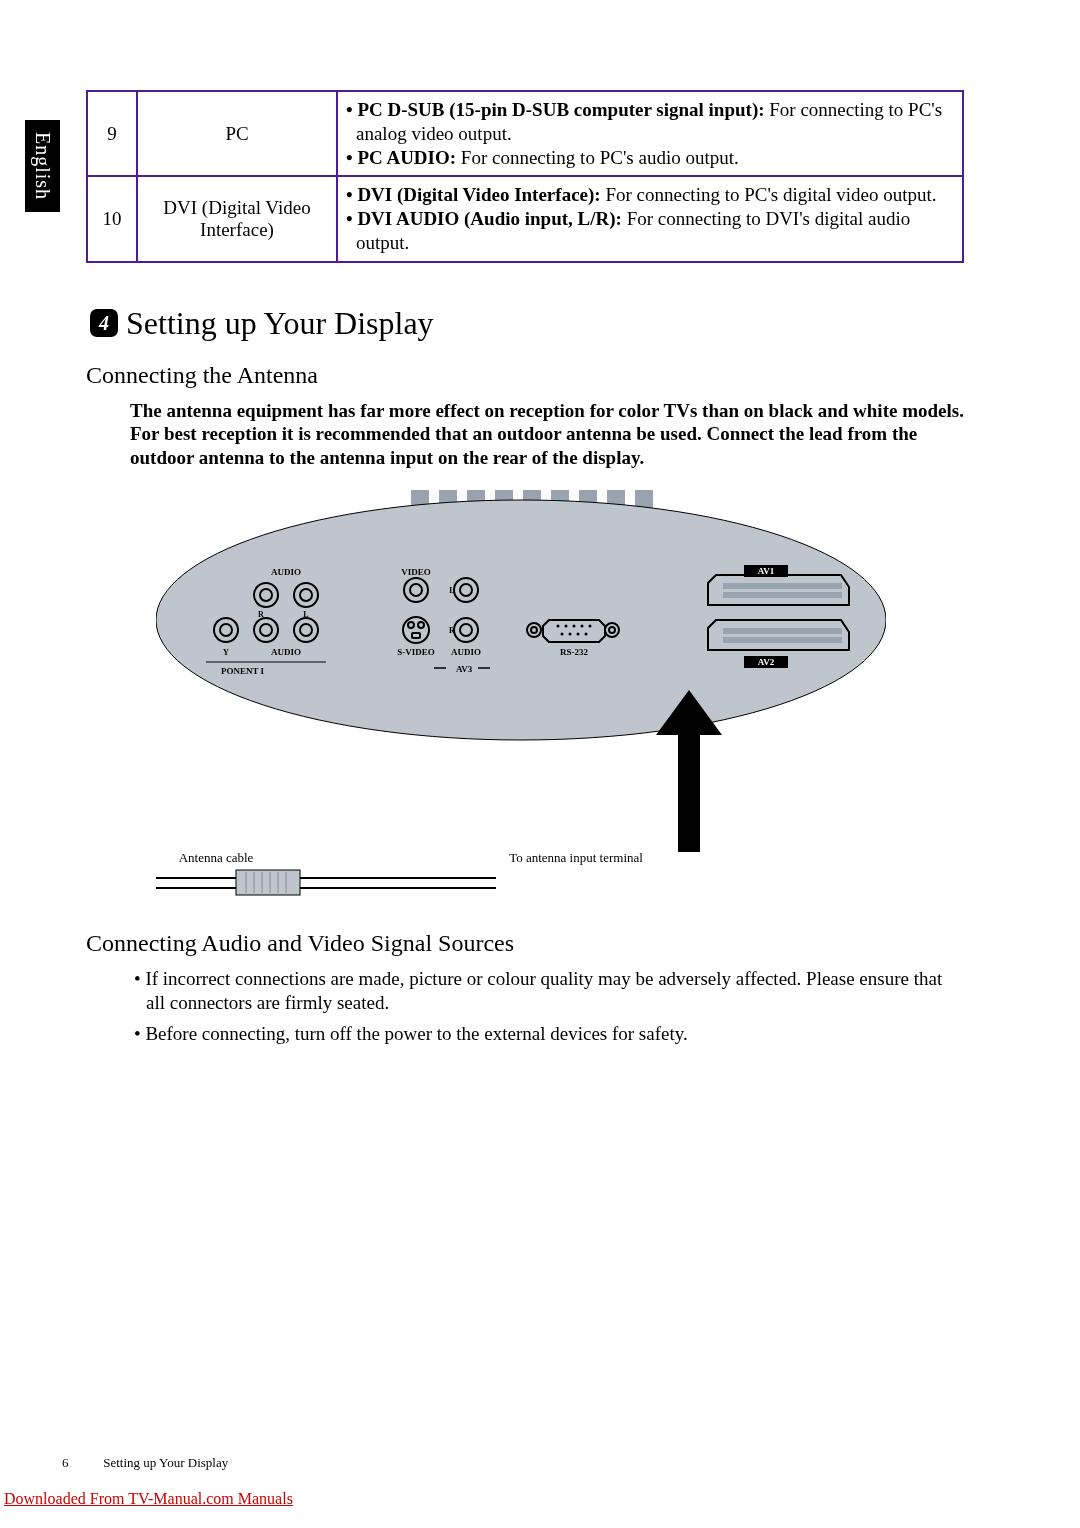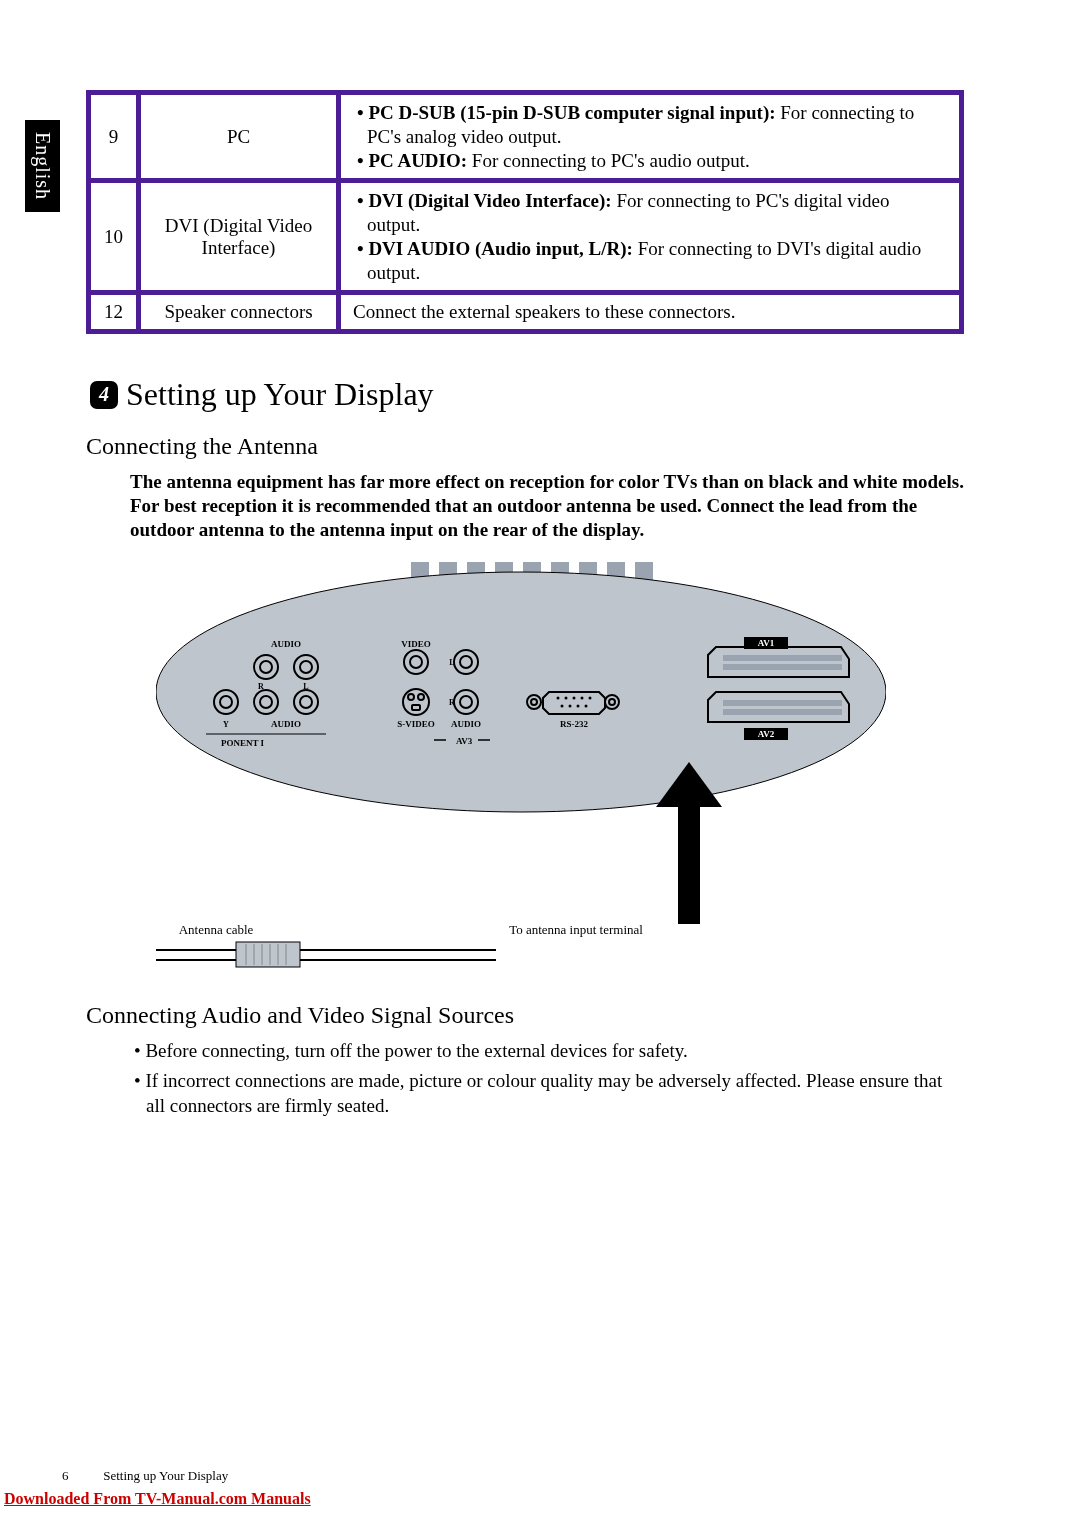--- a/index.html
+++ b/index.html
@@ -28,22 +28,22 @@
     left: 86px;
     top: 90px;
     width: 878px;
   }
   table.spec {
     border-collapse: collapse;
     width: 100%;
     font-size: 19px;
   }
   table.spec td {
-    border: 5px solid #4c1d95;
-    padding: 6px 12px;
+    border: 2px solid #4c1d95;
+    padding: 6px 4px;
     vertical-align: middle;
     margin-left: 16px;
   }
   .col-num { width: 50px; text-align: center; }
   .col-name { width: 200px; text-align: center; }
   .col-desc { }
   .desc-line { padding-left: 14px; text-indent: -10px; line-height: 1.25; }
   .desc-line .bold { font-weight: bold; }
   .section-heading {
     display: flex;
@@ -90,34 +90,33 @@
     font-size: 19px;
   }
   .bullets .b {
     padding-left: 16px;
     text-indent: -12px;
     line-height: 1.3;
     margin-bottom: 6px;
   }
   .footer {
     position: absolute;
-    bottom: 44px;
+    bottom: 57px;
     left: 62px;
     font-size: 13px;
     color: #000;
   }
   .footer-num { display:inline-block; width: 38px; }
   .dl-link {
     position: absolute;
     bottom: 20px;
     left: 4px;
     font-size: 16px;
     color: #c00;
     text-decoration: underline;
-    font-weight: bold;
   }
 </style>
 </head>
 <body>
 
 <div class="side-tab">English</div>
 
 <div class="page-content">
 
   <table class="spec">
@@ -131,25 +130,20 @@
           </td>
         </tr>
         <tr>
           <td class="col-num">10</td>
           <td class="col-name">DVI (Digital Video Interface)</td>
           <td class="col-desc">
             <div class="desc-line"><span class="bold">• DVI (Digital Video Interface):</span><span> For connecting to PC's digital video output.</span></div>
             <div class="desc-line"><span class="bold">• DVI AUDIO (Audio input, L/R):</span><span> For connecting to DVI's digital audio output.</span></div>
           </td>
         </tr>
-        <tr>
-          <td class="col-num">12</td>
-          <td class="col-name">Speaker connectors</td>
-          <td class="col-desc">Connect the external speakers to these connectors.</td>
-        </tr>
       </tbody>
   </table>
 
   <div class="section-heading">
     <div class="badge">4</div>
     <div class="heading-text">Setting up Your Display</div>
   </div>
 
   <div class="subheading">Connecting the Antenna</div>
   <div class="body-para">The antenna equipment has far more effect on reception for color TVs than on black and white models. For best reception it is recommended that an outdoor antenna be used. Connect the lead from the outdoor antenna to the antenna input on the rear of the display.</div>
@@ -263,22 +257,22 @@
           <line x1="122" y1="382" x2="122" y2="403"></line>
           <line x1="130" y1="382" x2="130" y2="403"></line>
         </g>
       <text x="60" y="372" font-size="13" text-anchor="middle">Antenna cable</text>
       <text x="420" y="372" font-size="13" text-anchor="middle">To antenna input terminal</text>
     </svg>
   </div>
 
   <div class="subheading">Connecting Audio and Video Signal Sources</div>
   <div class="bullets" id="bullets">
+      <div class="b">• If incorrect connections are made, picture or colour quality may be adversely affected. Please ensure that all connectors are firmly seated.</div>
       <div class="b">• Before connecting, turn off the power to the external devices for safety.</div>
-      <div class="b">• If incorrect connections are made, picture or colour quality may be adversely affected. Please ensure that all connectors are firmly seated.</div>
     </div>
 
 </div>
 
 <div class="footer">
   <span class="footer-num">6</span>
   <span>Setting up Your Display</span>
 </div>
 
 <a class="dl-link" href="#">Downloaded From TV-Manual.com Manuals</a>

